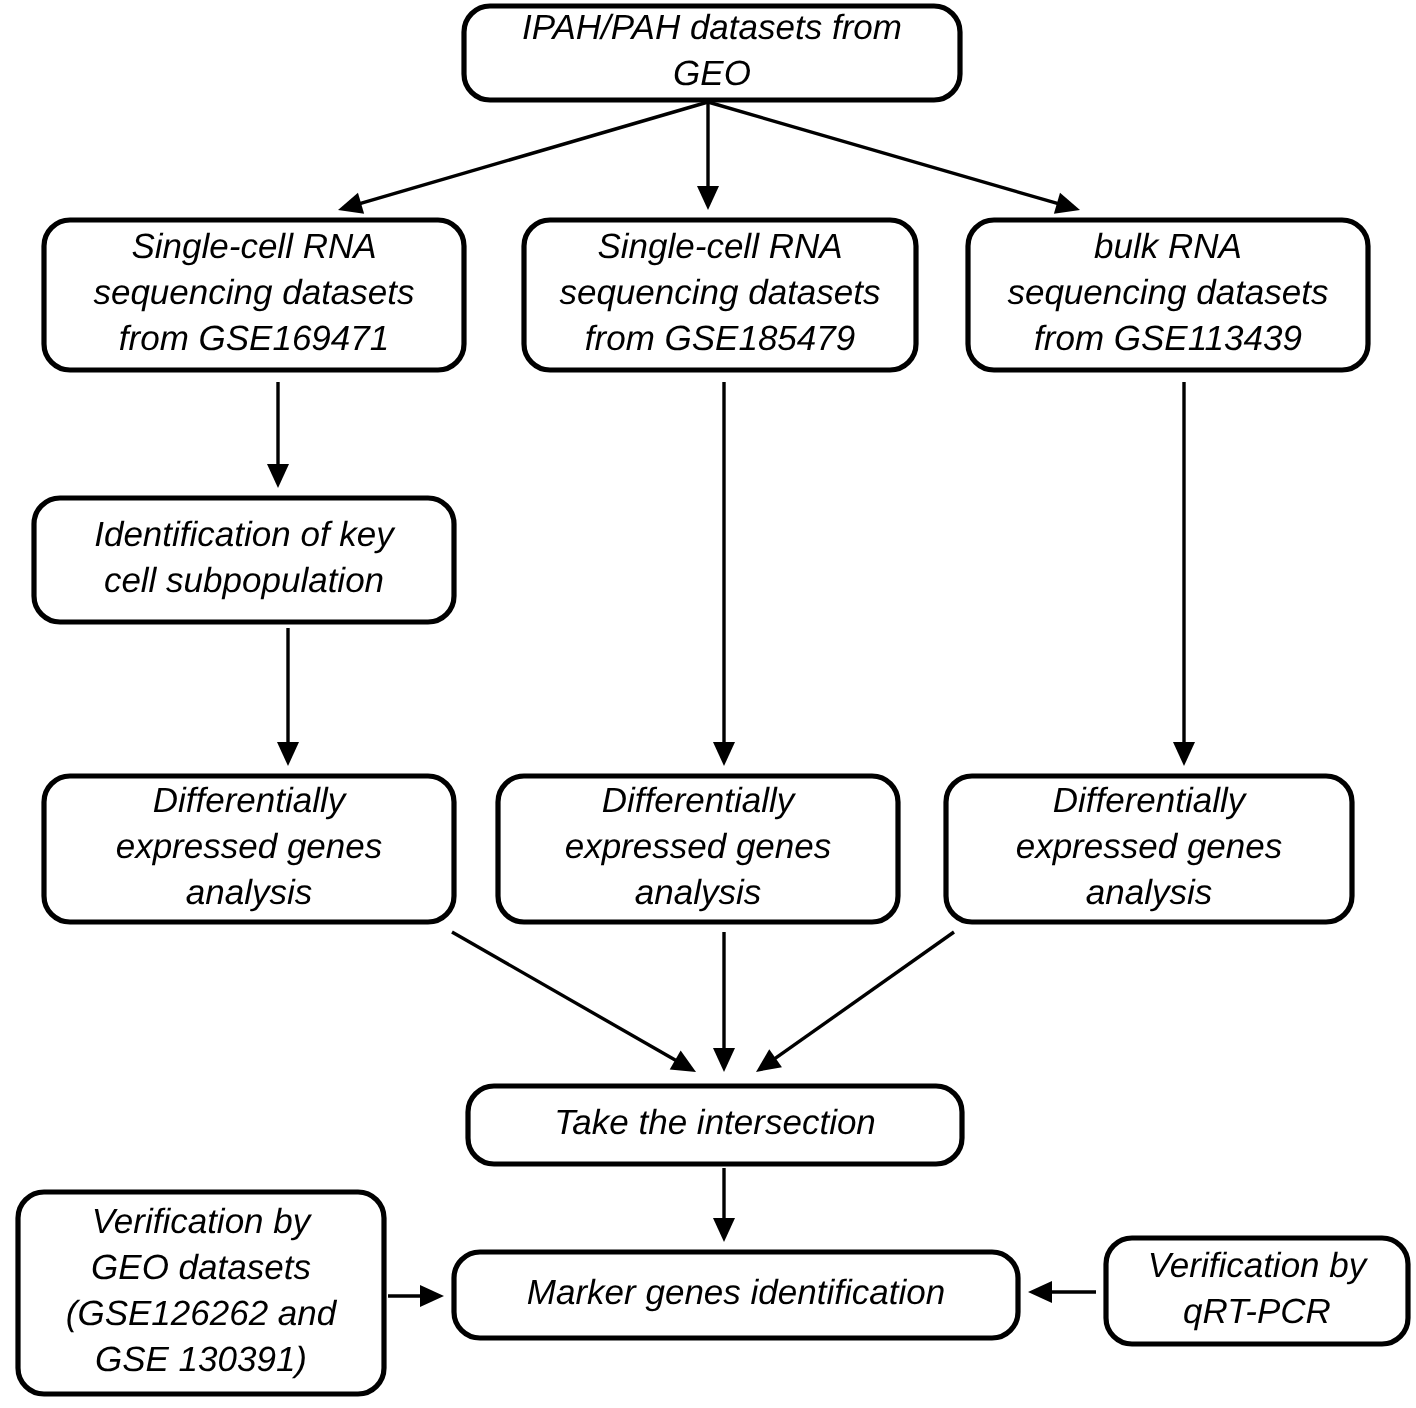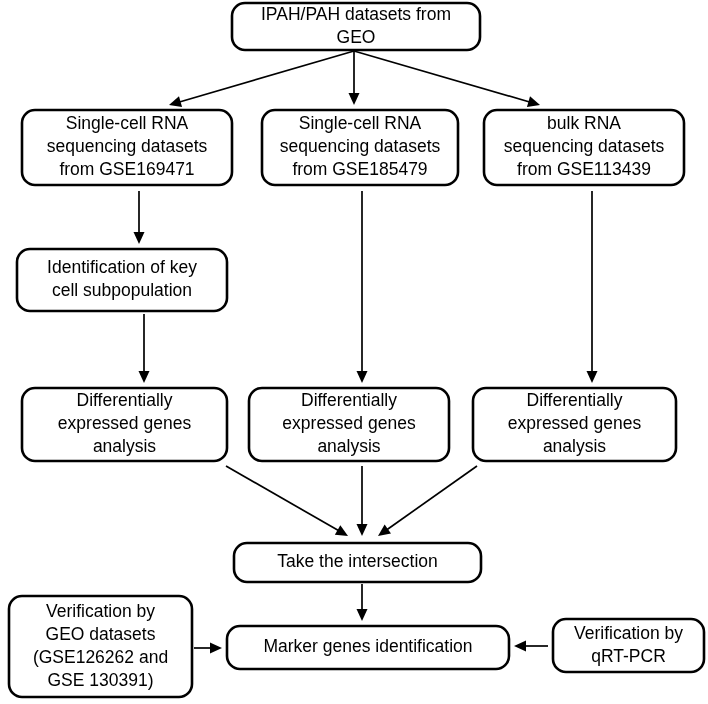--- a/index.html
+++ b/index.html
@@ -10,20 +10,21 @@
   body {
     width: 708px;
     height: 704px;
     font-family: "Liberation Sans", sans-serif;
     overflow: hidden;
   }
   #flow-root {
     position: relative;
     width: 688px;
     height: 704px;
+    font-style: italic;
   }
   svg#flowchart {
     display: block;
     width: 708px;
     height: 704px;
   }
   .node-box {
     fill: #ffffff;
     stroke: #000000;
     stroke-width: 2.6;

